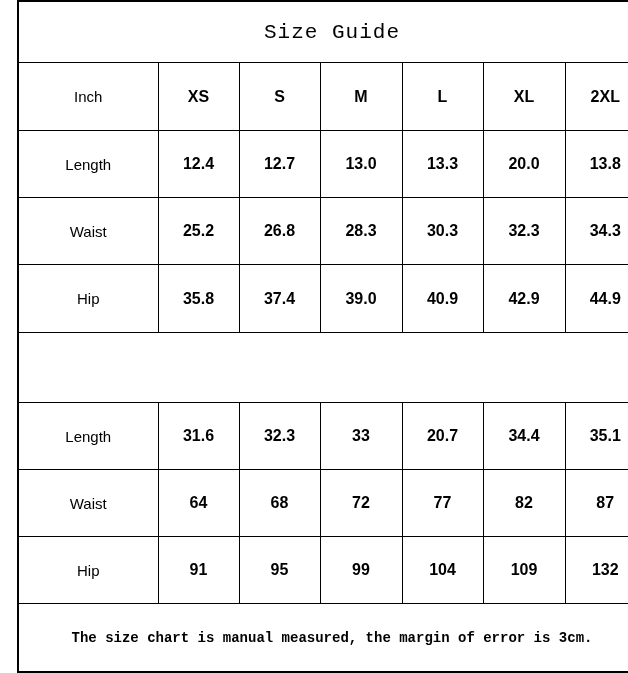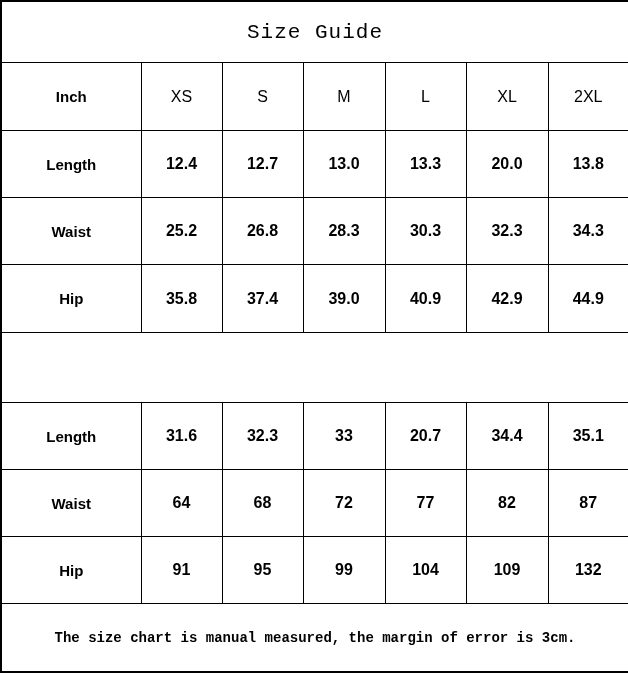--- a/index.html
+++ b/index.html
@@ -5,20 +5,21 @@
   html, body {
     margin: 0;
     padding: 0;
     background: #ffffff;
   }
   .page {
     width: 568px;
     height: 673px;
     box-sizing: border-box;
     background: #ffffff;
+    padding-left: 17px;
   }
   table.size-guide {
     width: 628px;
     height: 673px;
     border-collapse: collapse;
     table-layout: fixed;
     background: #ffffff;
     border: 2px solid #000000;
   }
   table.size-guide td {
@@ -37,26 +38,26 @@
 
   td.title-cell {
     font-family: "Liberation Mono", "DejaVu Sans Mono", monospace;
     font-size: 21px;
     font-weight: 400;
     letter-spacing: 1px;
   }
   td.label-cell {
     font-family: "Liberation Sans", sans-serif;
     font-size: 15px;
-    font-weight: 700;
+    font-weight: 400;
   }
   td.size-cell {
     font-family: "Liberation Sans", sans-serif;
     font-size: 16px;
-    font-weight: 400;
+    font-weight: 700;
   }
   td.value-cell {
     font-family: "Liberation Sans", sans-serif;
     font-size: 16px;
     font-weight: 700;
   }
   td.gap-cell {
     background: #ffffff;
   }
   td.footer-cell {

